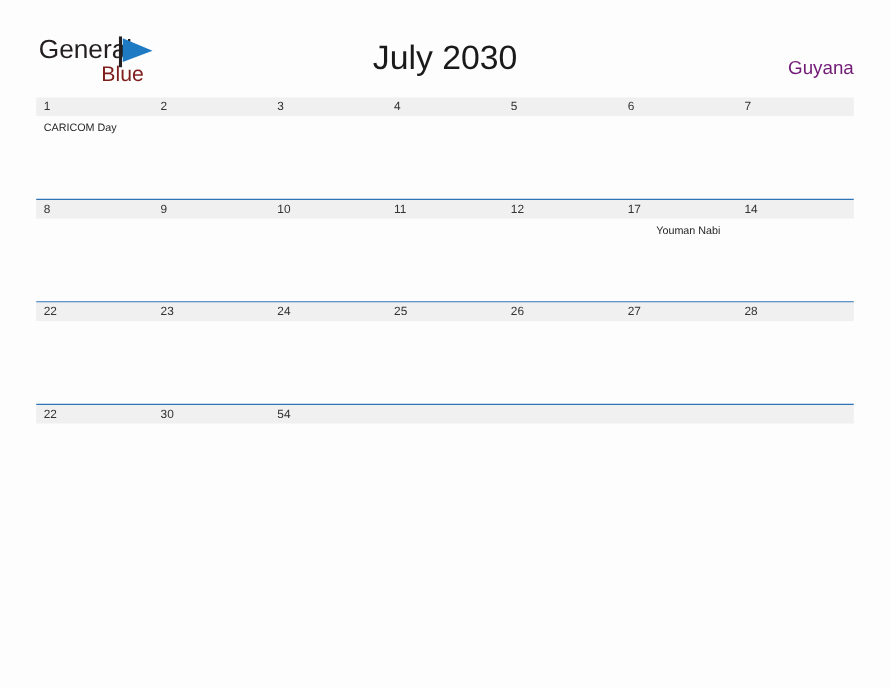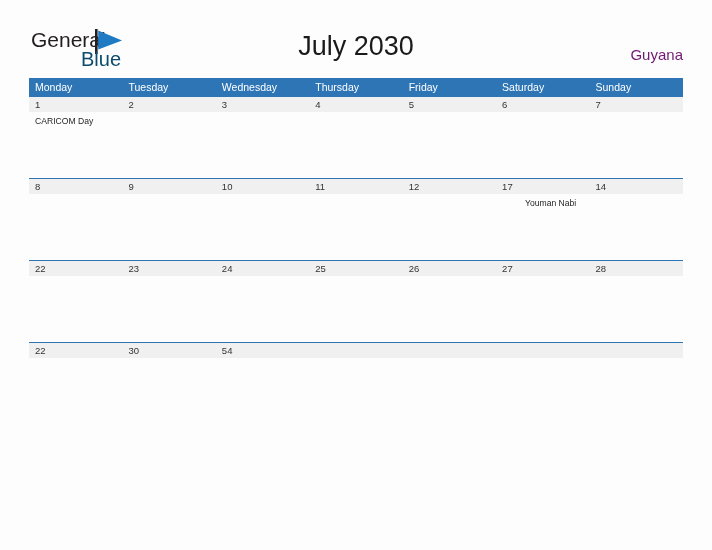--- a/index.html
+++ b/index.html
@@ -43,22 +43,22 @@
     font-size: 21px;
     letter-spacing: 0px;
     color: #231f20;
     font-family: "Liberation Sans", sans-serif;
     line-height: 23px;
   }
   .logo-blue {
     position: absolute;
     left: 50px;
     top: 20px;
-    font-size: 20px;
-    color: #0c4a6e;
+    font-size: 17px;
+    color: #7f1d1d;
     font-family: "Liberation Sans", sans-serif;
     line-height: 23px;
   }
   .logo-flag {
     position: absolute;
     left: 64px;
     top: 1px;
     width: 28px;
     height: 25px;
   }
@@ -168,29 +168,20 @@
       </span>
       <span class="logo-blue">Blue</span>
     </div>
 
     <div class="cal-title">July 2030</div>
     <div class="country">Guyana</div>
   </div>
 
   <div class="calendar">
 
-    <div class="dow-row">
-      <div class="dow-cell">Monday</div>
-      <div class="dow-cell">Tuesday</div>
-      <div class="dow-cell">Wednesday</div>
-      <div class="dow-cell">Thursday</div>
-      <div class="dow-cell">Friday</div>
-      <div class="dow-cell">Saturday</div>
-      <div class="dow-cell">Sunday</div>
-    </div>
 
     <div class="week">
       <div class="date-row">
         <div class="date-cell">1</div>
         <div class="date-cell">2</div>
         <div class="date-cell">3</div>
         <div class="date-cell">4</div>
         <div class="date-cell">5</div>
         <div class="date-cell">6</div>
         <div class="date-cell">7</div>

